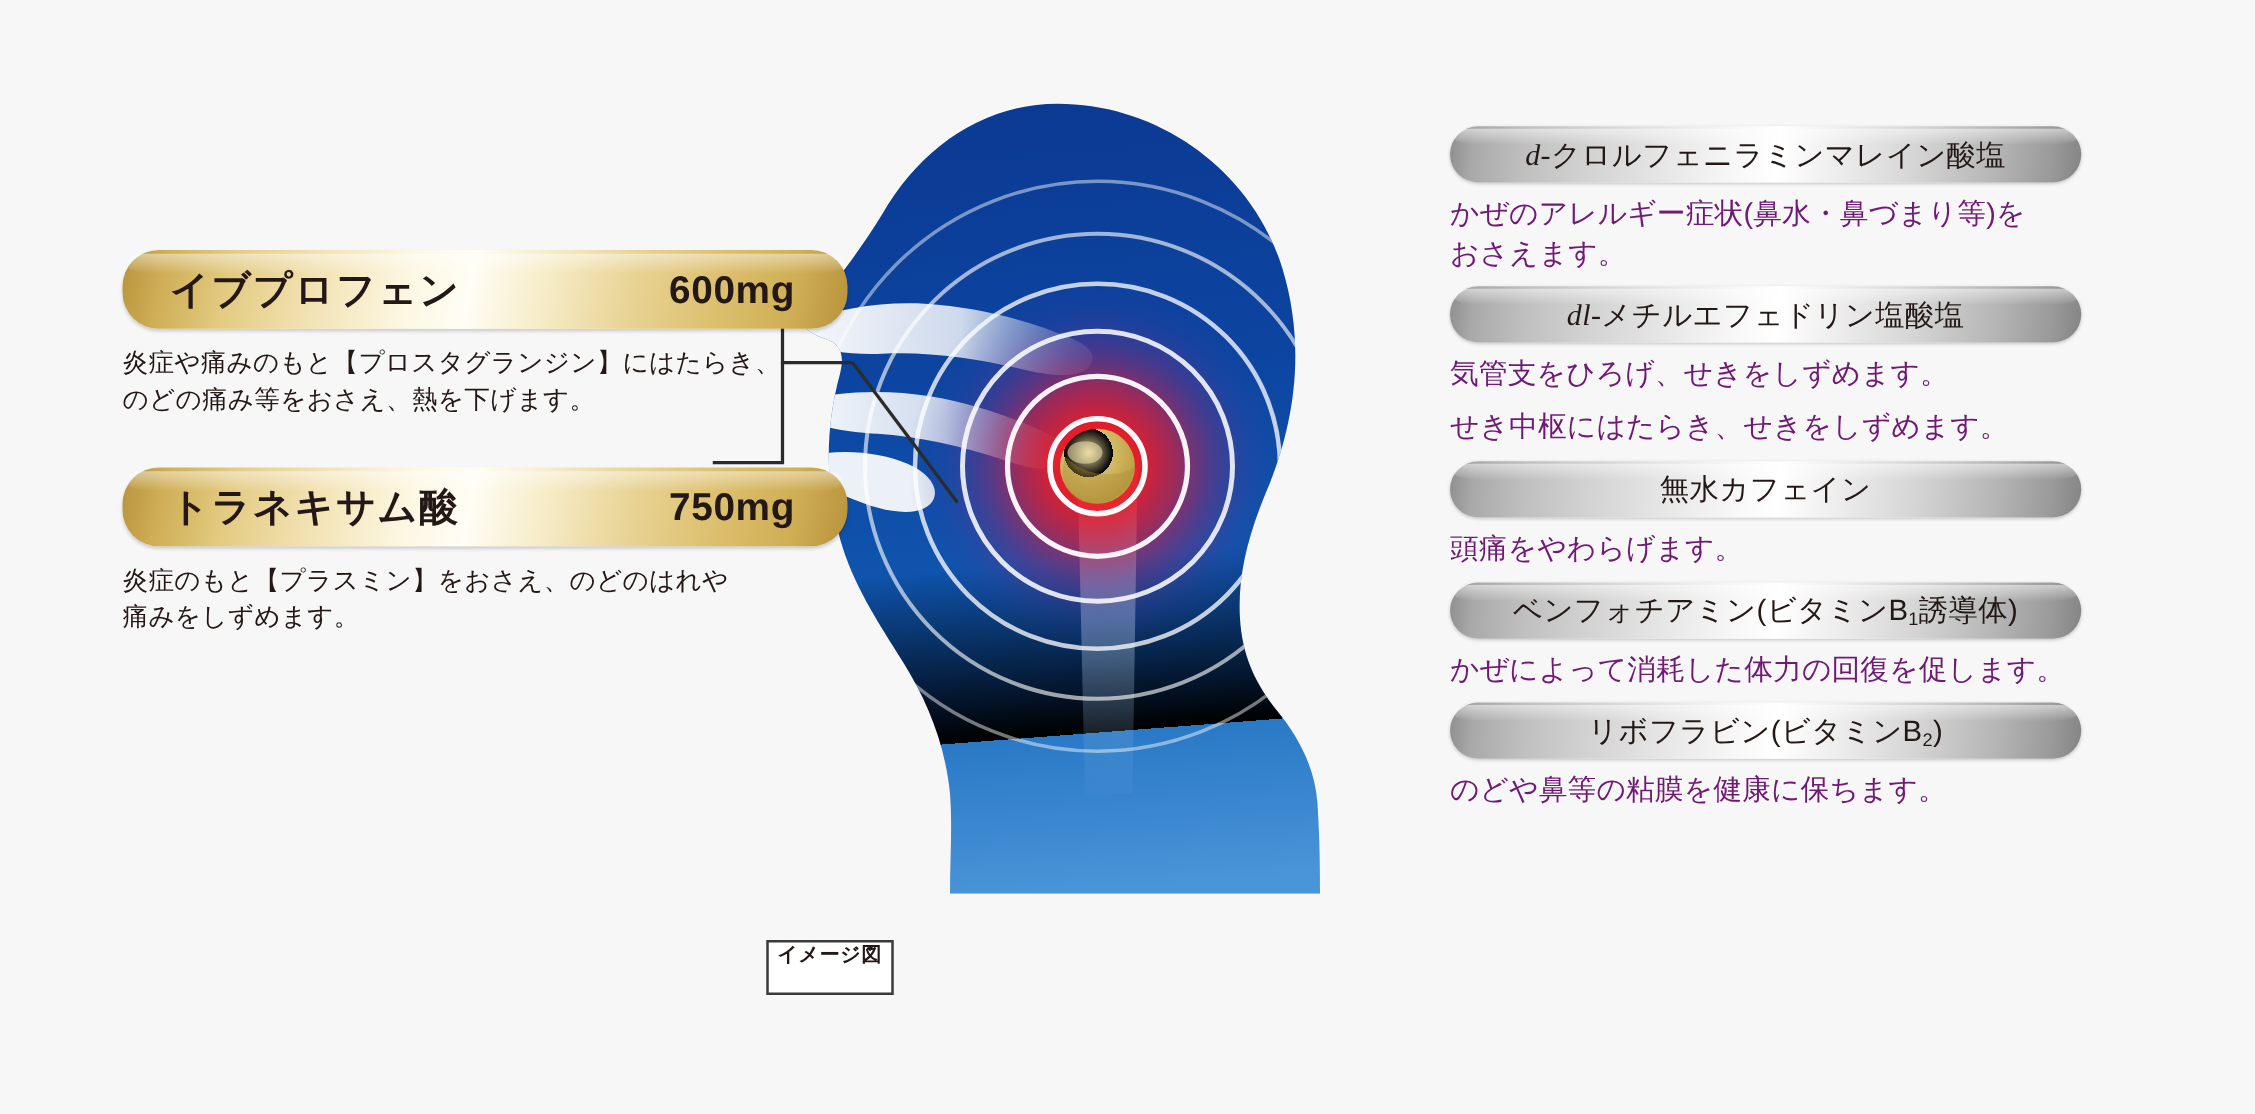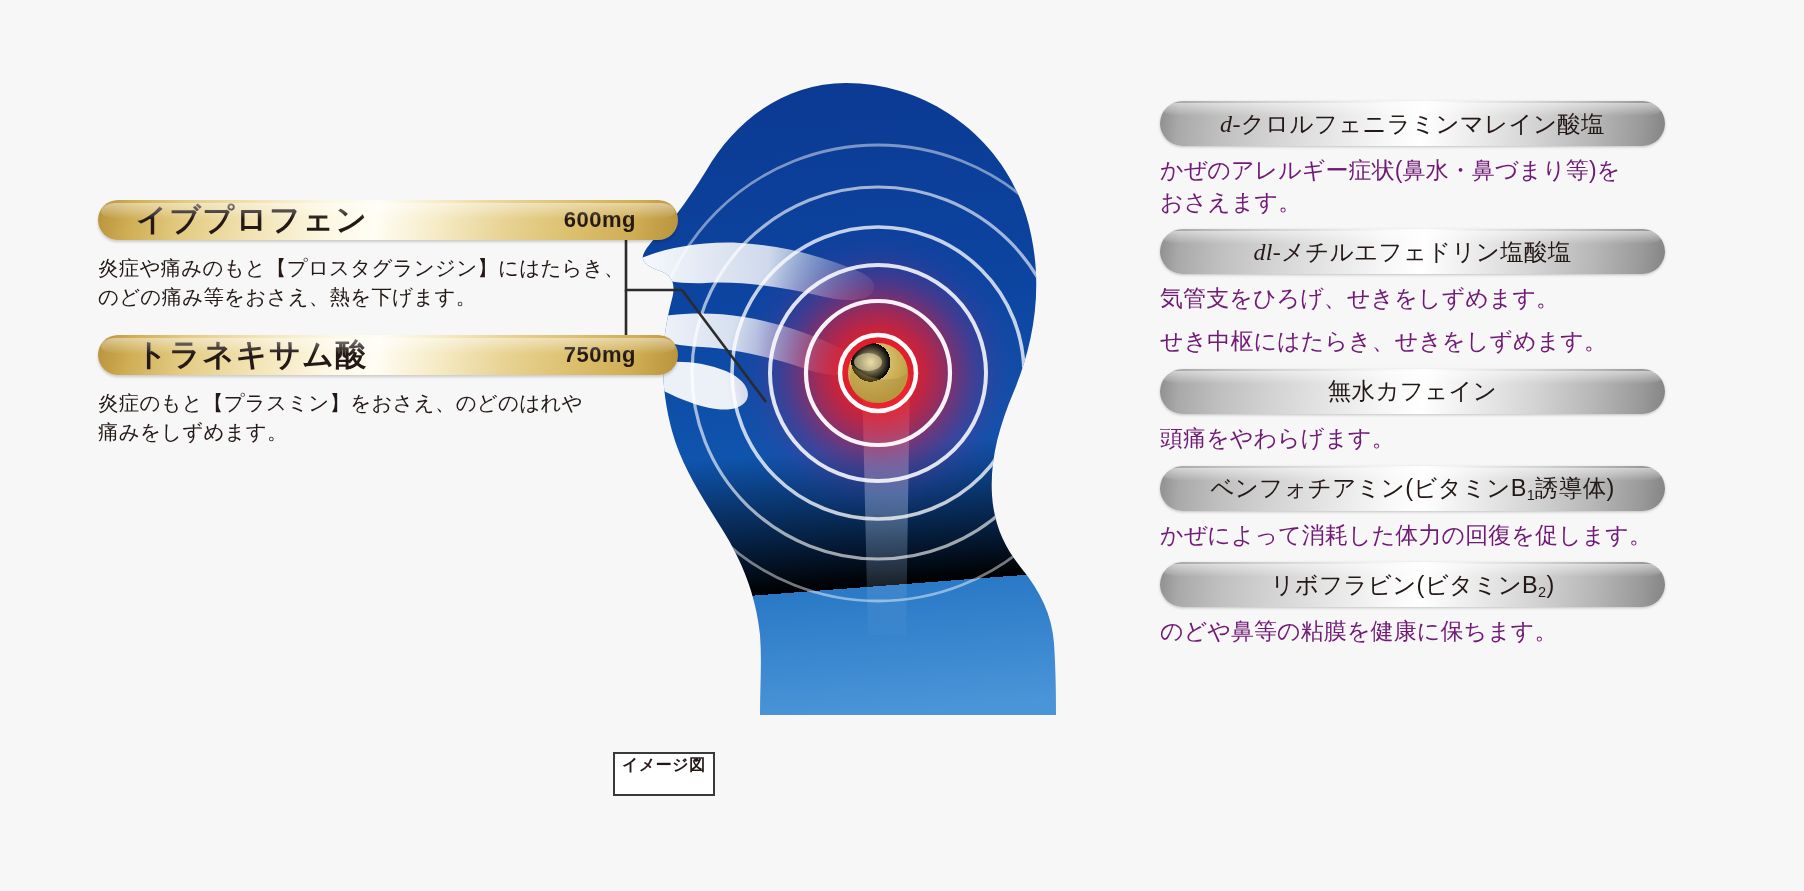--- a/index.html
+++ b/index.html
@@ -23,25 +23,25 @@
 
   
   #left-column {
     position: absolute;
     left: 98px;
     top: 200px;
     width: 580px;
   }
 
   .gold-block { position: relative; }
-  .gold-block + .gold-block { margin-top: 24px; }
+  .gold-block + .gold-block { margin-top: 40px; }
 
   .gold-bar {
     position: relative;
-    height: 40px;
+    height: 63px;
     border-radius: 29px;
     background: linear-gradient(100deg,
         #b8933c 0%,
         #cfae55 6%,
         #e3cb82 15%,
         #f2e3b4 27%,
         #fdf8e4 40%,
         #fffdf4 48%,
         #f6ecc8 58%,
         #e8d394 70%,
@@ -66,21 +66,21 @@
 
   .gold-name {
     font-size: 31px;
     font-weight: bold;
     color: #231815;
     letter-spacing: 1.5px;
     white-space: nowrap;
   }
 
   .gold-dose {
-    font-size: 22px;
+    font-size: 31px;
     font-weight: bold;
     color: #231815;
     margin-left: auto;
     letter-spacing: 0.5px;
     white-space: nowrap;
     padding-right: 12px;
   }
 
   .gold-desc {
     margin-top: 13px;

